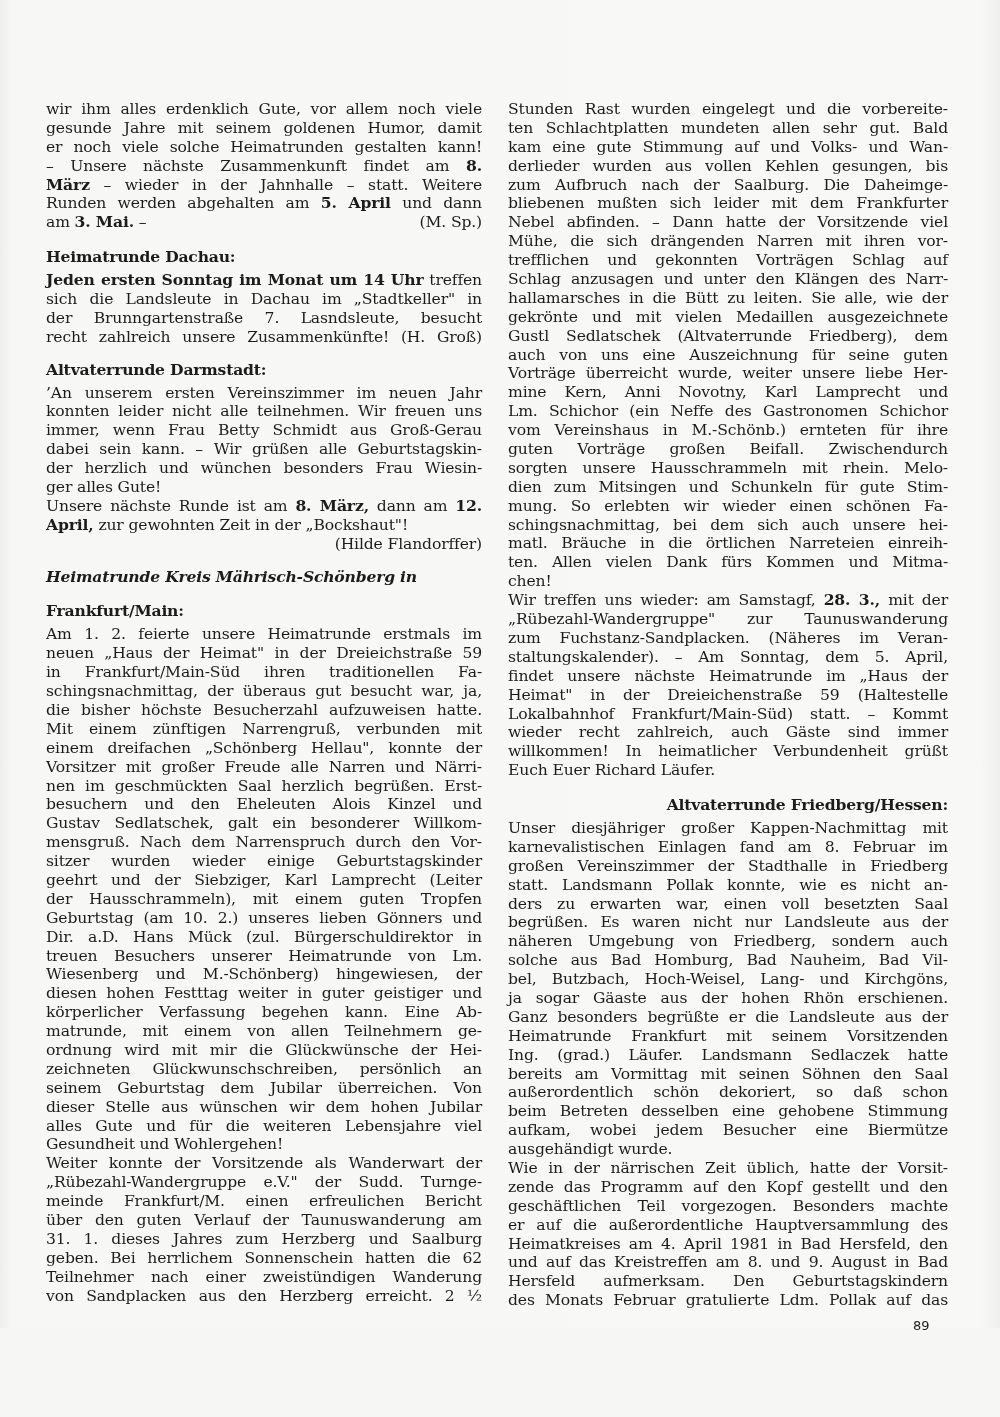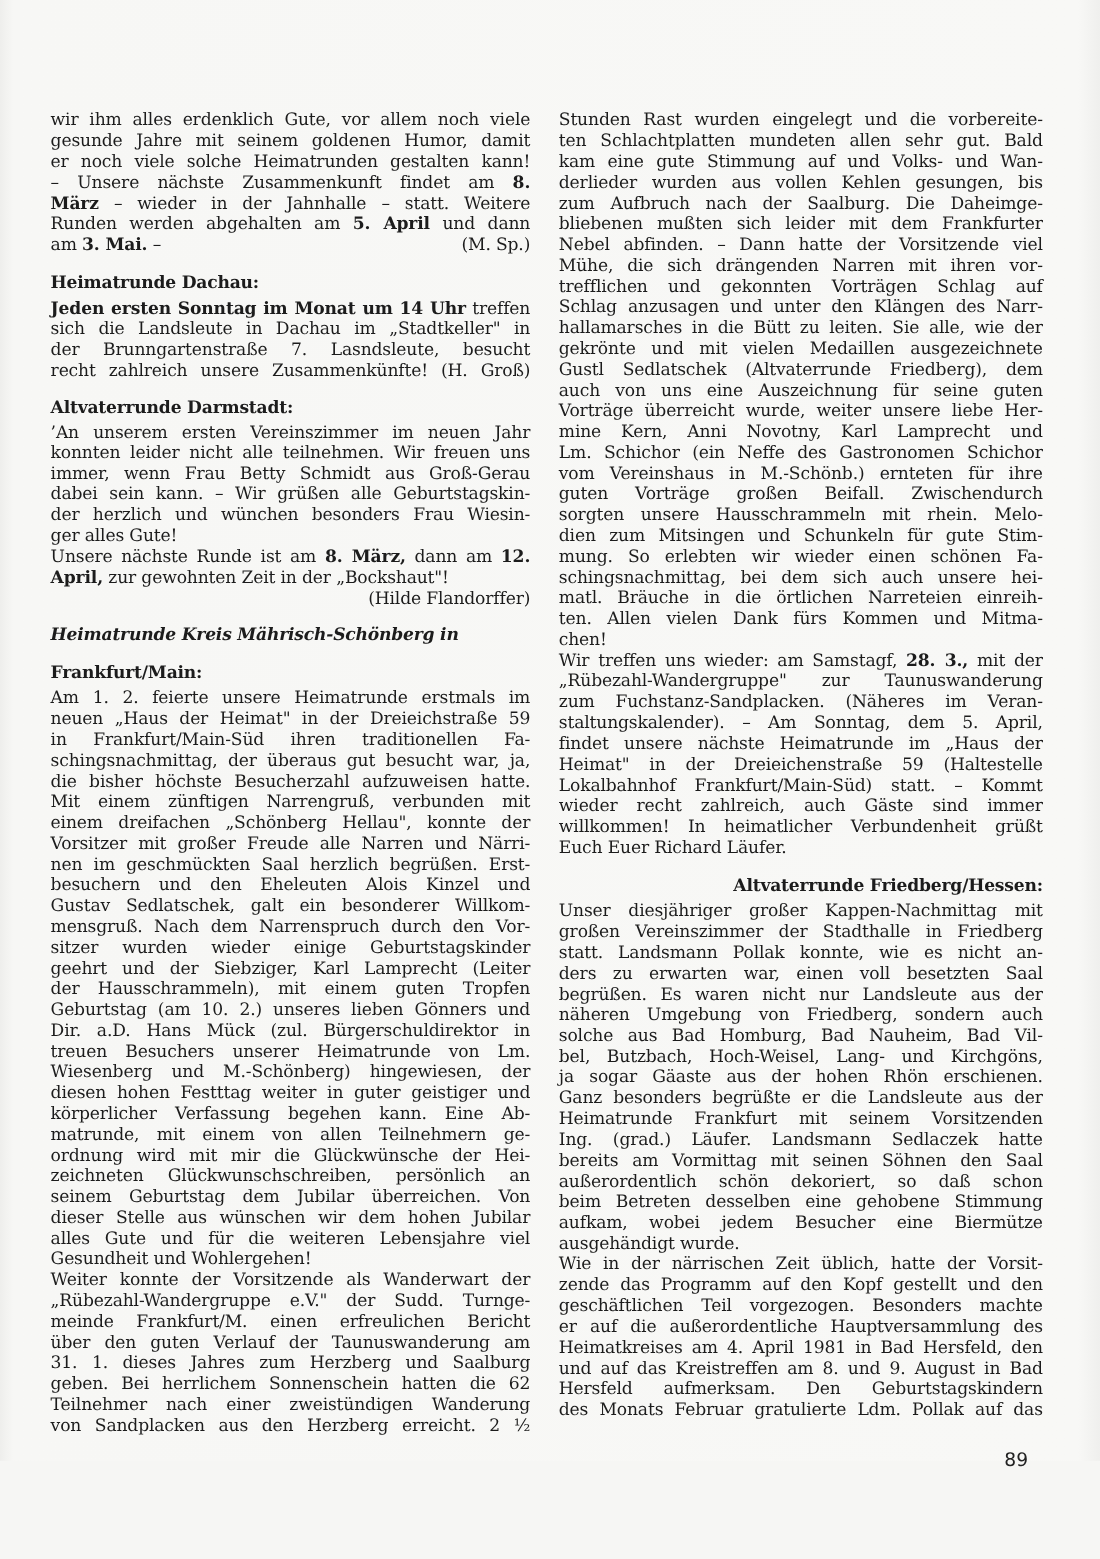--- a/index.html
+++ b/index.html
@@ -32,21 +32,21 @@
     height: 18.9px; margin-top: 13px; margin-bottom: 4px;
     font-family: "DejaVu Serif", "Liberation Serif", serif;
     letter-spacing: -0.2px;
   }
   .heading.h2l { margin-bottom: 16px; font-style: italic; }
   .heading.cont { margin-top: 0; margin-bottom: 4px; }
   b { font-weight: bold; }
   .page-number {
     position: absolute; left: 913px; top: 1318px;
     font-family: "DejaVu Sans", "Liberation Sans", sans-serif;
-    font-size: 17px; color: #222;
+    font-size: 13px; color: #222;
   }
 </style>
 </head>
 <body>
 
 <div class="page">
 
   <div class="col col-left">
 
     <div>
@@ -161,20 +161,21 @@
       <span class="line">Heimat" in der Dreieichenstraße 59 (Haltestelle</span>
       <span class="line">Lokalbahnhof Frankfurt/Main-Süd) statt. – Kommt</span>
       <span class="line">wieder recht zahlreich, auch Gäste sind immer</span>
       <span class="line">willkommen! In heimatlicher Verbundenheit grüßt</span>
       <span class="line last">Euch Euer Richard Läufer.</span>
     </div>
 
     <div>
       <span class="heading" style="margin-top:16px;text-align:right;">Altvaterrunde Friedberg/Hessen:</span>
       <span class="line">Unser diesjähriger großer Kappen-Nachmittag mit</span>
+      <span class="line">karnevalistischen Einlagen fand am 8. Februar im</span>
       <span class="line">großen Vereinszimmer der Stadthalle in Friedberg</span>
       <span class="line">statt. Landsmann Pollak konnte, wie es nicht an-</span>
       <span class="line">ders zu erwarten war, einen voll besetzten Saal</span>
       <span class="line">begrüßen. Es waren nicht nur Landsleute aus der</span>
       <span class="line">näheren Umgebung von Friedberg, sondern auch</span>
       <span class="line">solche aus Bad Homburg, Bad Nauheim, Bad Vil-</span>
       <span class="line">bel, Butzbach, Hoch-Weisel, Lang- und Kirchgöns,</span>
       <span class="line">ja sogar Gäaste aus der hohen Rhön erschienen.</span>
       <span class="line">Ganz besonders begrüßte er die Landsleute aus der</span>
       <span class="line">Heimatrunde Frankfurt mit seinem Vorsitzenden</span>

